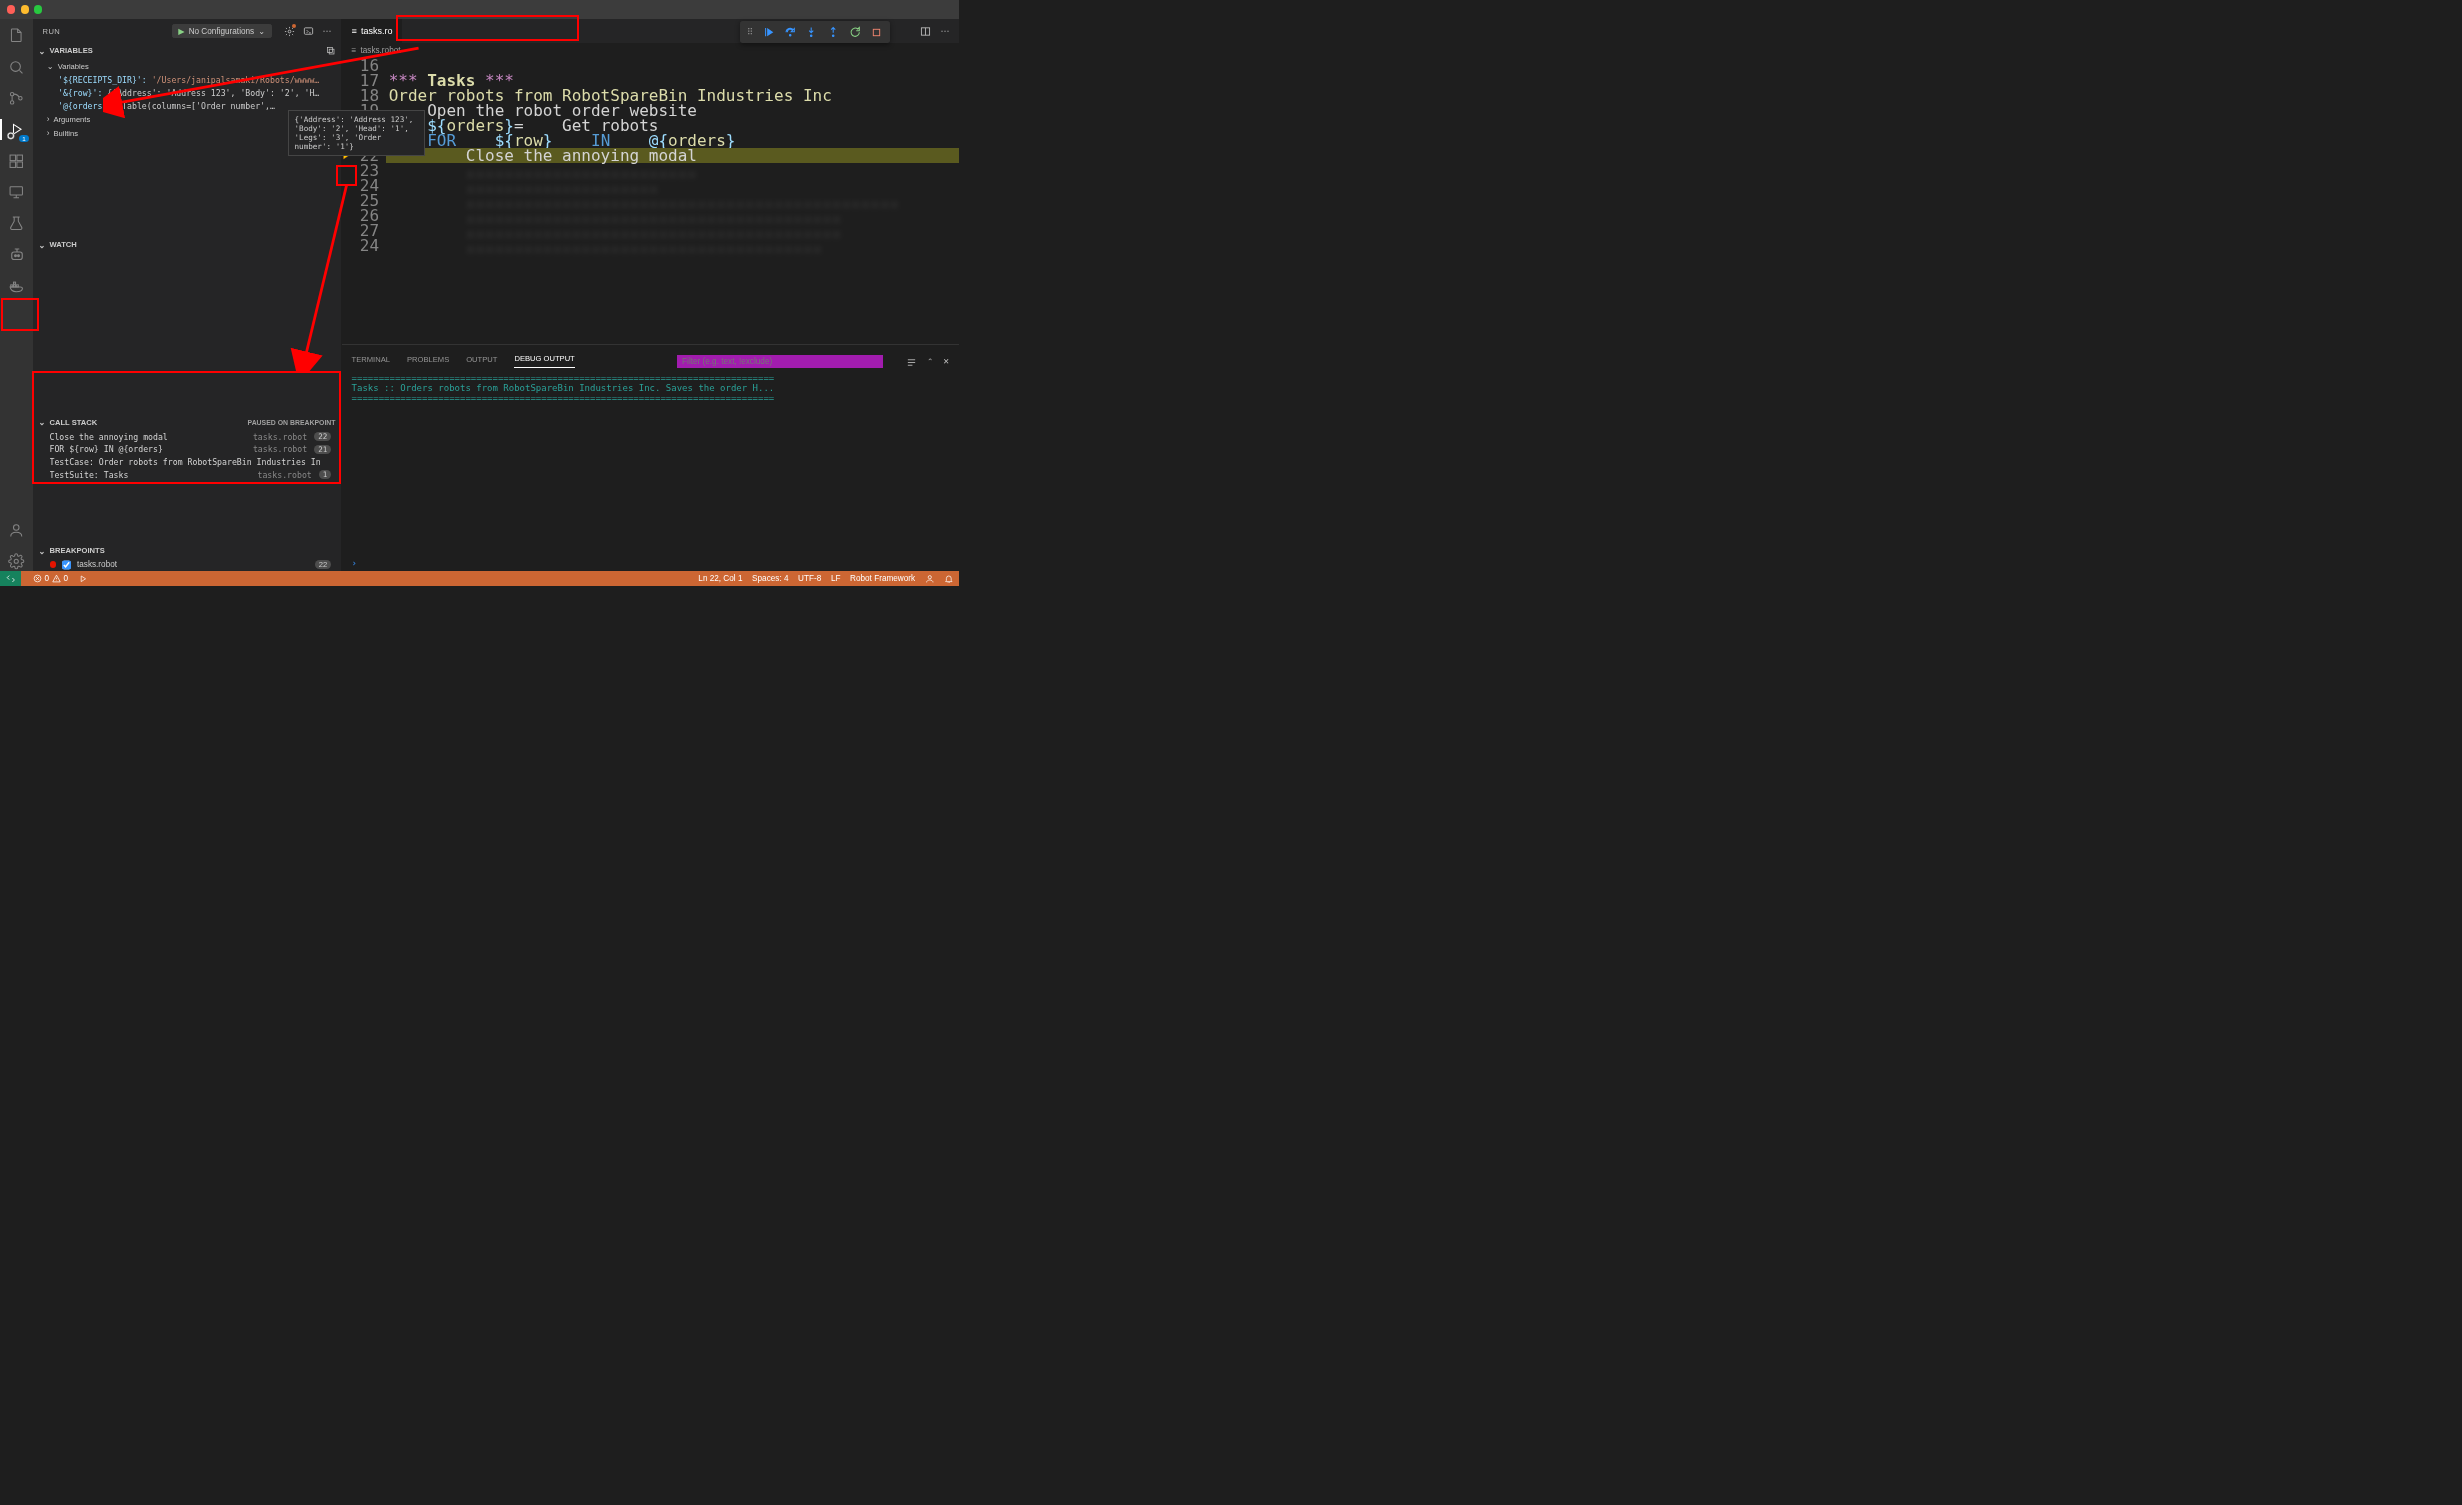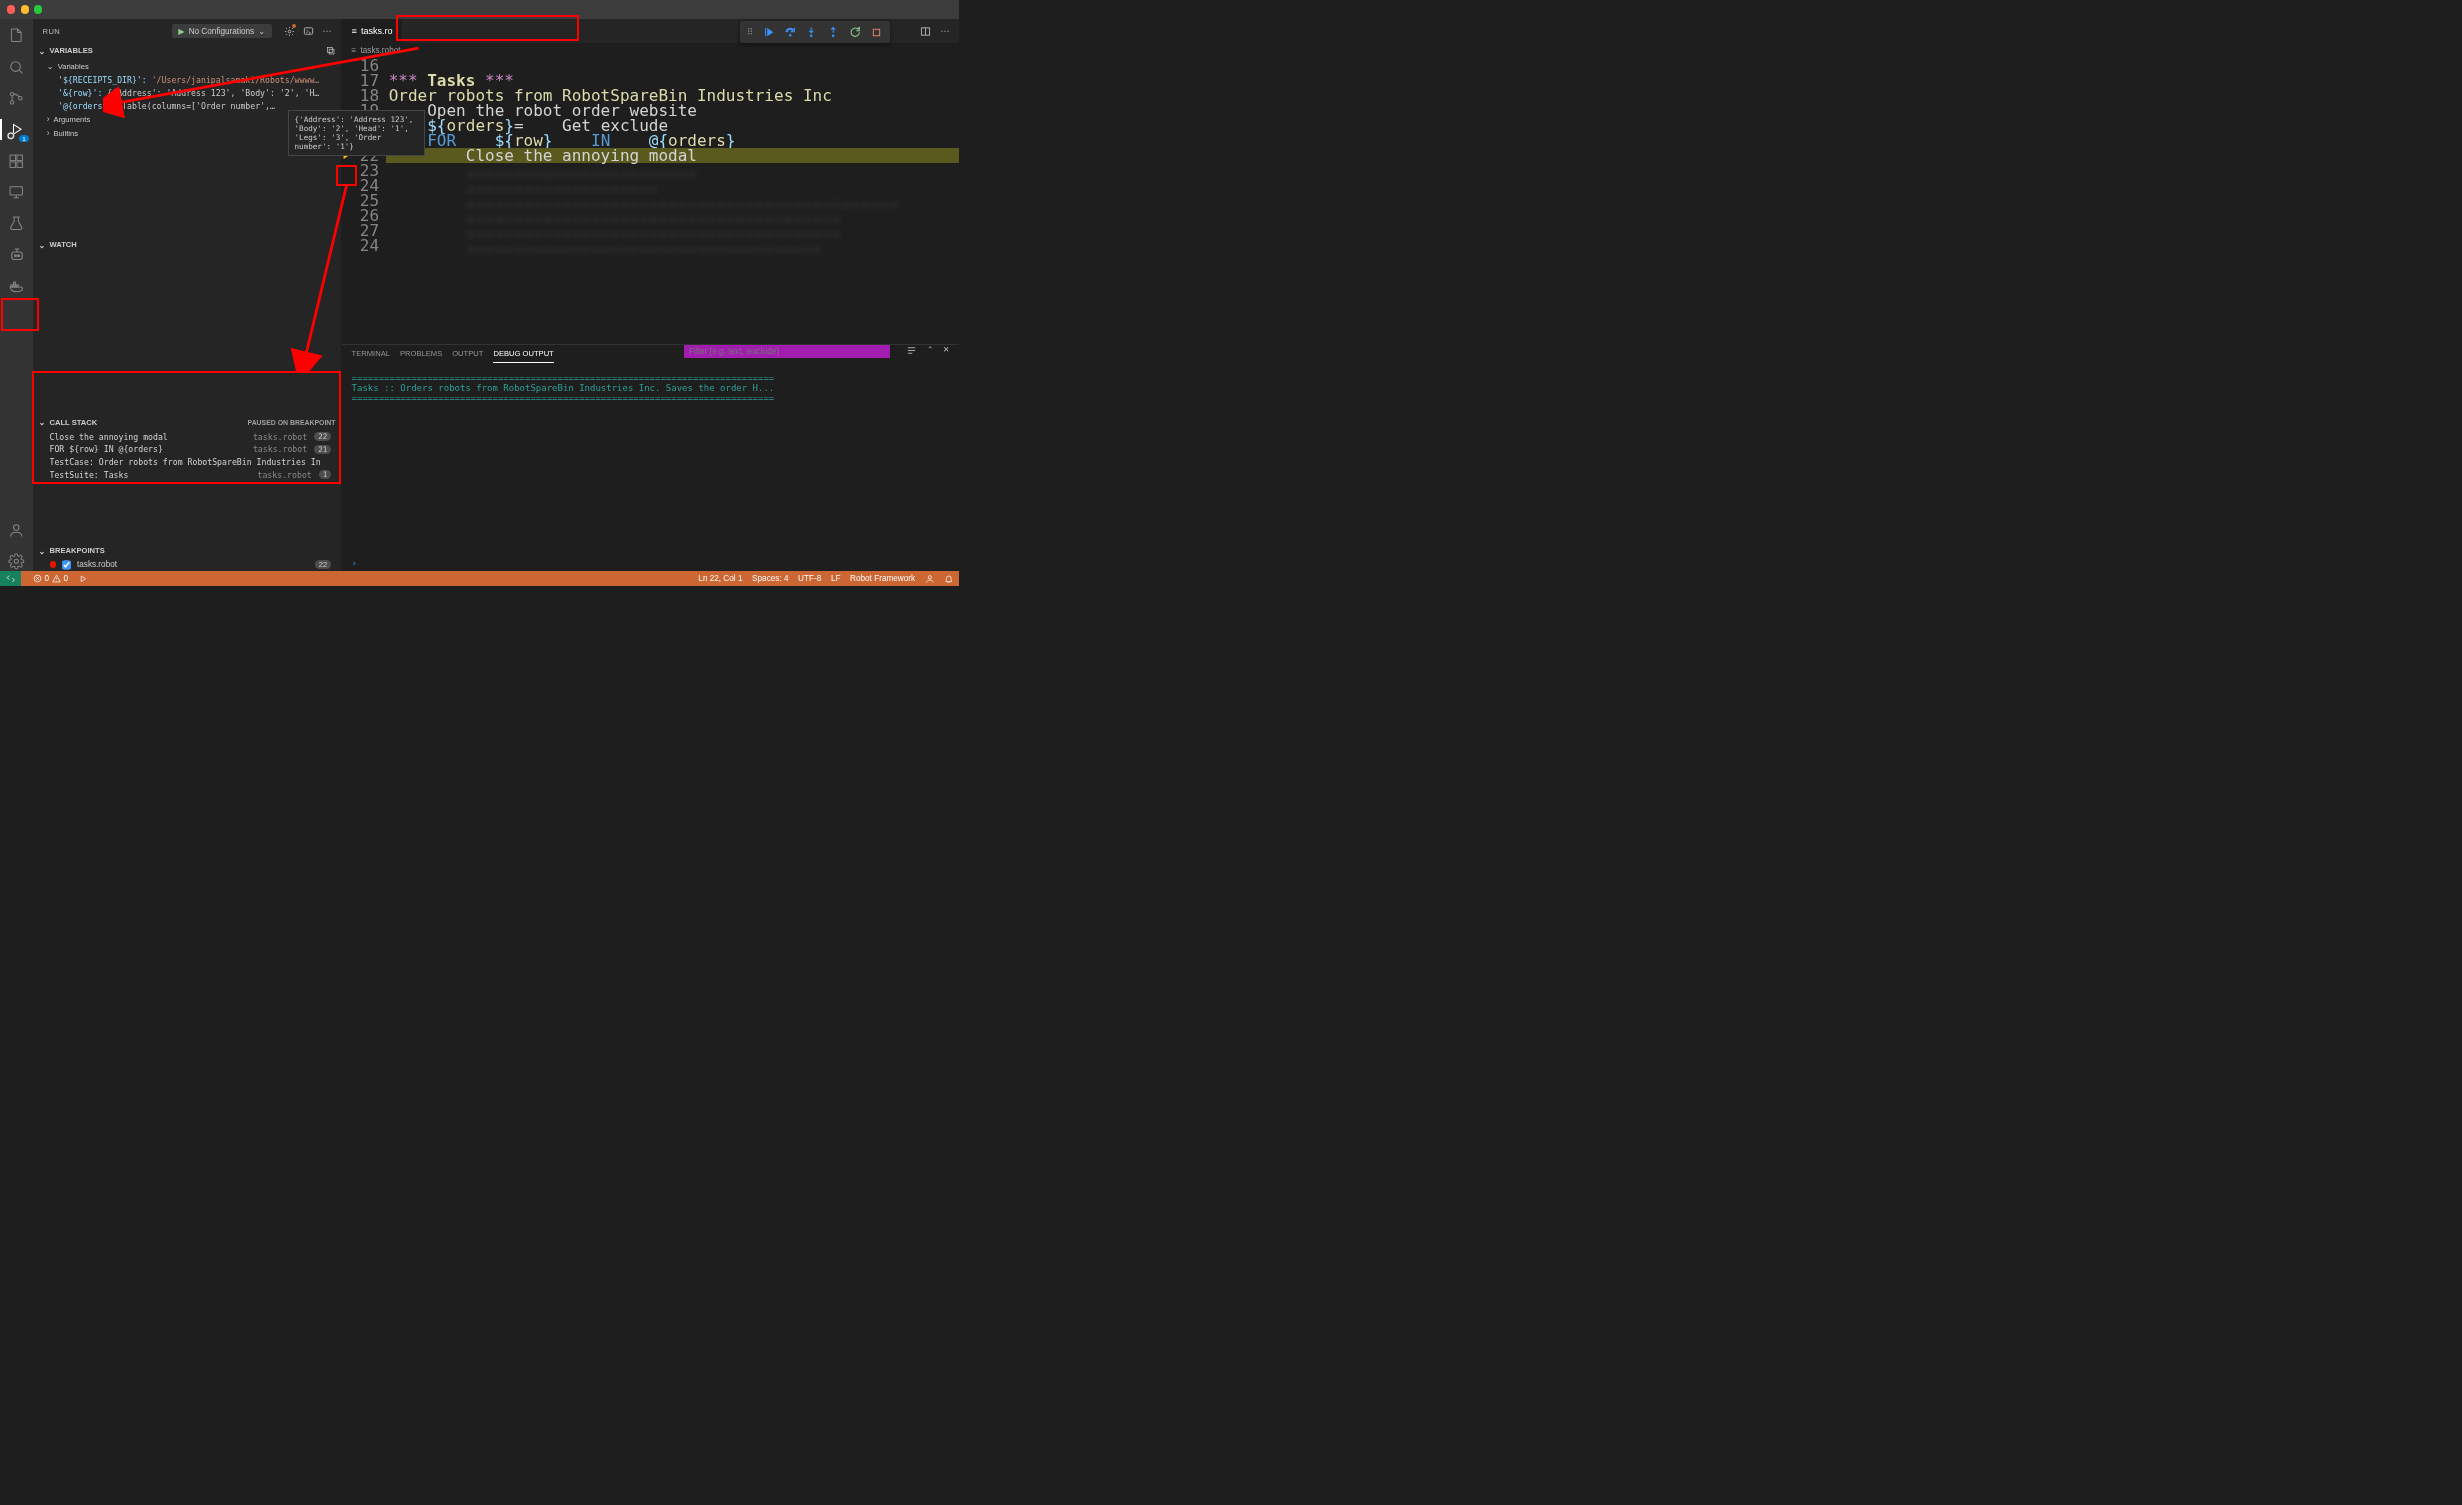--- a/index.html
+++ b/index.html
@@ -161,21 +161,21 @@
 .tok-header { color:#dcdcaa; font-weight:600; }
 .tok-kw { color:#569cd6; }
 .tok-var { color:#9cdcfe; }
 .tok-text { color:#d4d4d4; }
 .tok-varname { color:#dcdcaa; }
 
 .panel {
   height:227px; border-top:0.7px solid #333;
   display:flex; flex-direction:column; background:#1e1e1e;
 }
-.panel-tabs { display:flex; align-items:flex-start; gap:10px; padding:0 9.6px; height:22.7px; font-size:7.6px; color:#969696; }
+.panel-tabs { display:flex; align-items:flex-end; gap:17px; padding:0 9.6px; height:22.7px; font-size:7.6px; color:#969696; }
 .panel-tabs .ptab { cursor:pointer; padding:4.1px 0; }
 .panel-tabs .ptab.active { color:#fff; border-bottom:0.7px solid #fff; }
 .filter-input {
   margin-left:auto; background:#a21caf; border:none; color:#ccc;
   padding:2.1px 5.5px; font-size:8.2px; width:206px; outline:none;
 }
 .panel-actions { display:flex; gap:9.6px; color:#c5c5c5; padding-left:6.9px; }
 .console-out { flex:1; padding:5.5px 9.6px; font-family:Menlo,Consolas,monospace; font-size:9px; color:#4ec9b0; }
 .console-rule { color:#2aa198; }
 .console-task { color:#2aa198; }
@@ -443,21 +443,21 @@
           <div class="ln">25</div>
           <div class="ln">26</div>
           <div class="ln">27</div>
           <div class="ln">24</div>
         </div>
       <div class="codelines" id="codelines">
           <div class="line"></div>
           <div class="line"><span class="tok-section">*** </span><span class="tok-header">Tasks</span><span class="tok-section"> ***</span></div>
           <div class="line"><span class="tok-varname">Order robots from RobotSpareBin Industries Inc</span></div>
           <div class="line">    <span class="tok-text">Open the robot order website</span></div>
-          <div class="line">    <span class="tok-var">${</span><span class="tok-varname">orders</span><span class="tok-var">}</span><span class="tok-text">=</span>    <span class="tok-text">Get exclude</span></div>
+          <div class="line">    <span class="tok-var">${</span><span class="tok-varname">orders</span><span class="tok-var">}</span><span class="tok-text">=</span>    <span class="tok-text">Get robots</span></div>
           <div class="line">    <span class="tok-kw">FOR</span>    <span class="tok-var">${</span><span class="tok-varname">row</span><span class="tok-var">}</span>    <span class="tok-kw">IN</span>    <span class="tok-var">@{</span><span class="tok-varname">orders</span><span class="tok-var">}</span></div>
           <div class="line current">        <span class="tok-text">Close the annoying modal</span></div>
           <div class="line blurred">        <span class="tok-text">........................</span></div>
           <div class="line blurred">        <span class="tok-text">....................</span></div>
           <div class="line blurred">        <span class="tok-text">.............................................</span></div>
           <div class="line blurred">        <span class="tok-text">.......................................</span></div>
           <div class="line blurred">        <span class="tok-text">.......................................</span></div>
           <div class="line blurred">        <span class="tok-text">.....................................</span></div>
         </div>
     </div>

